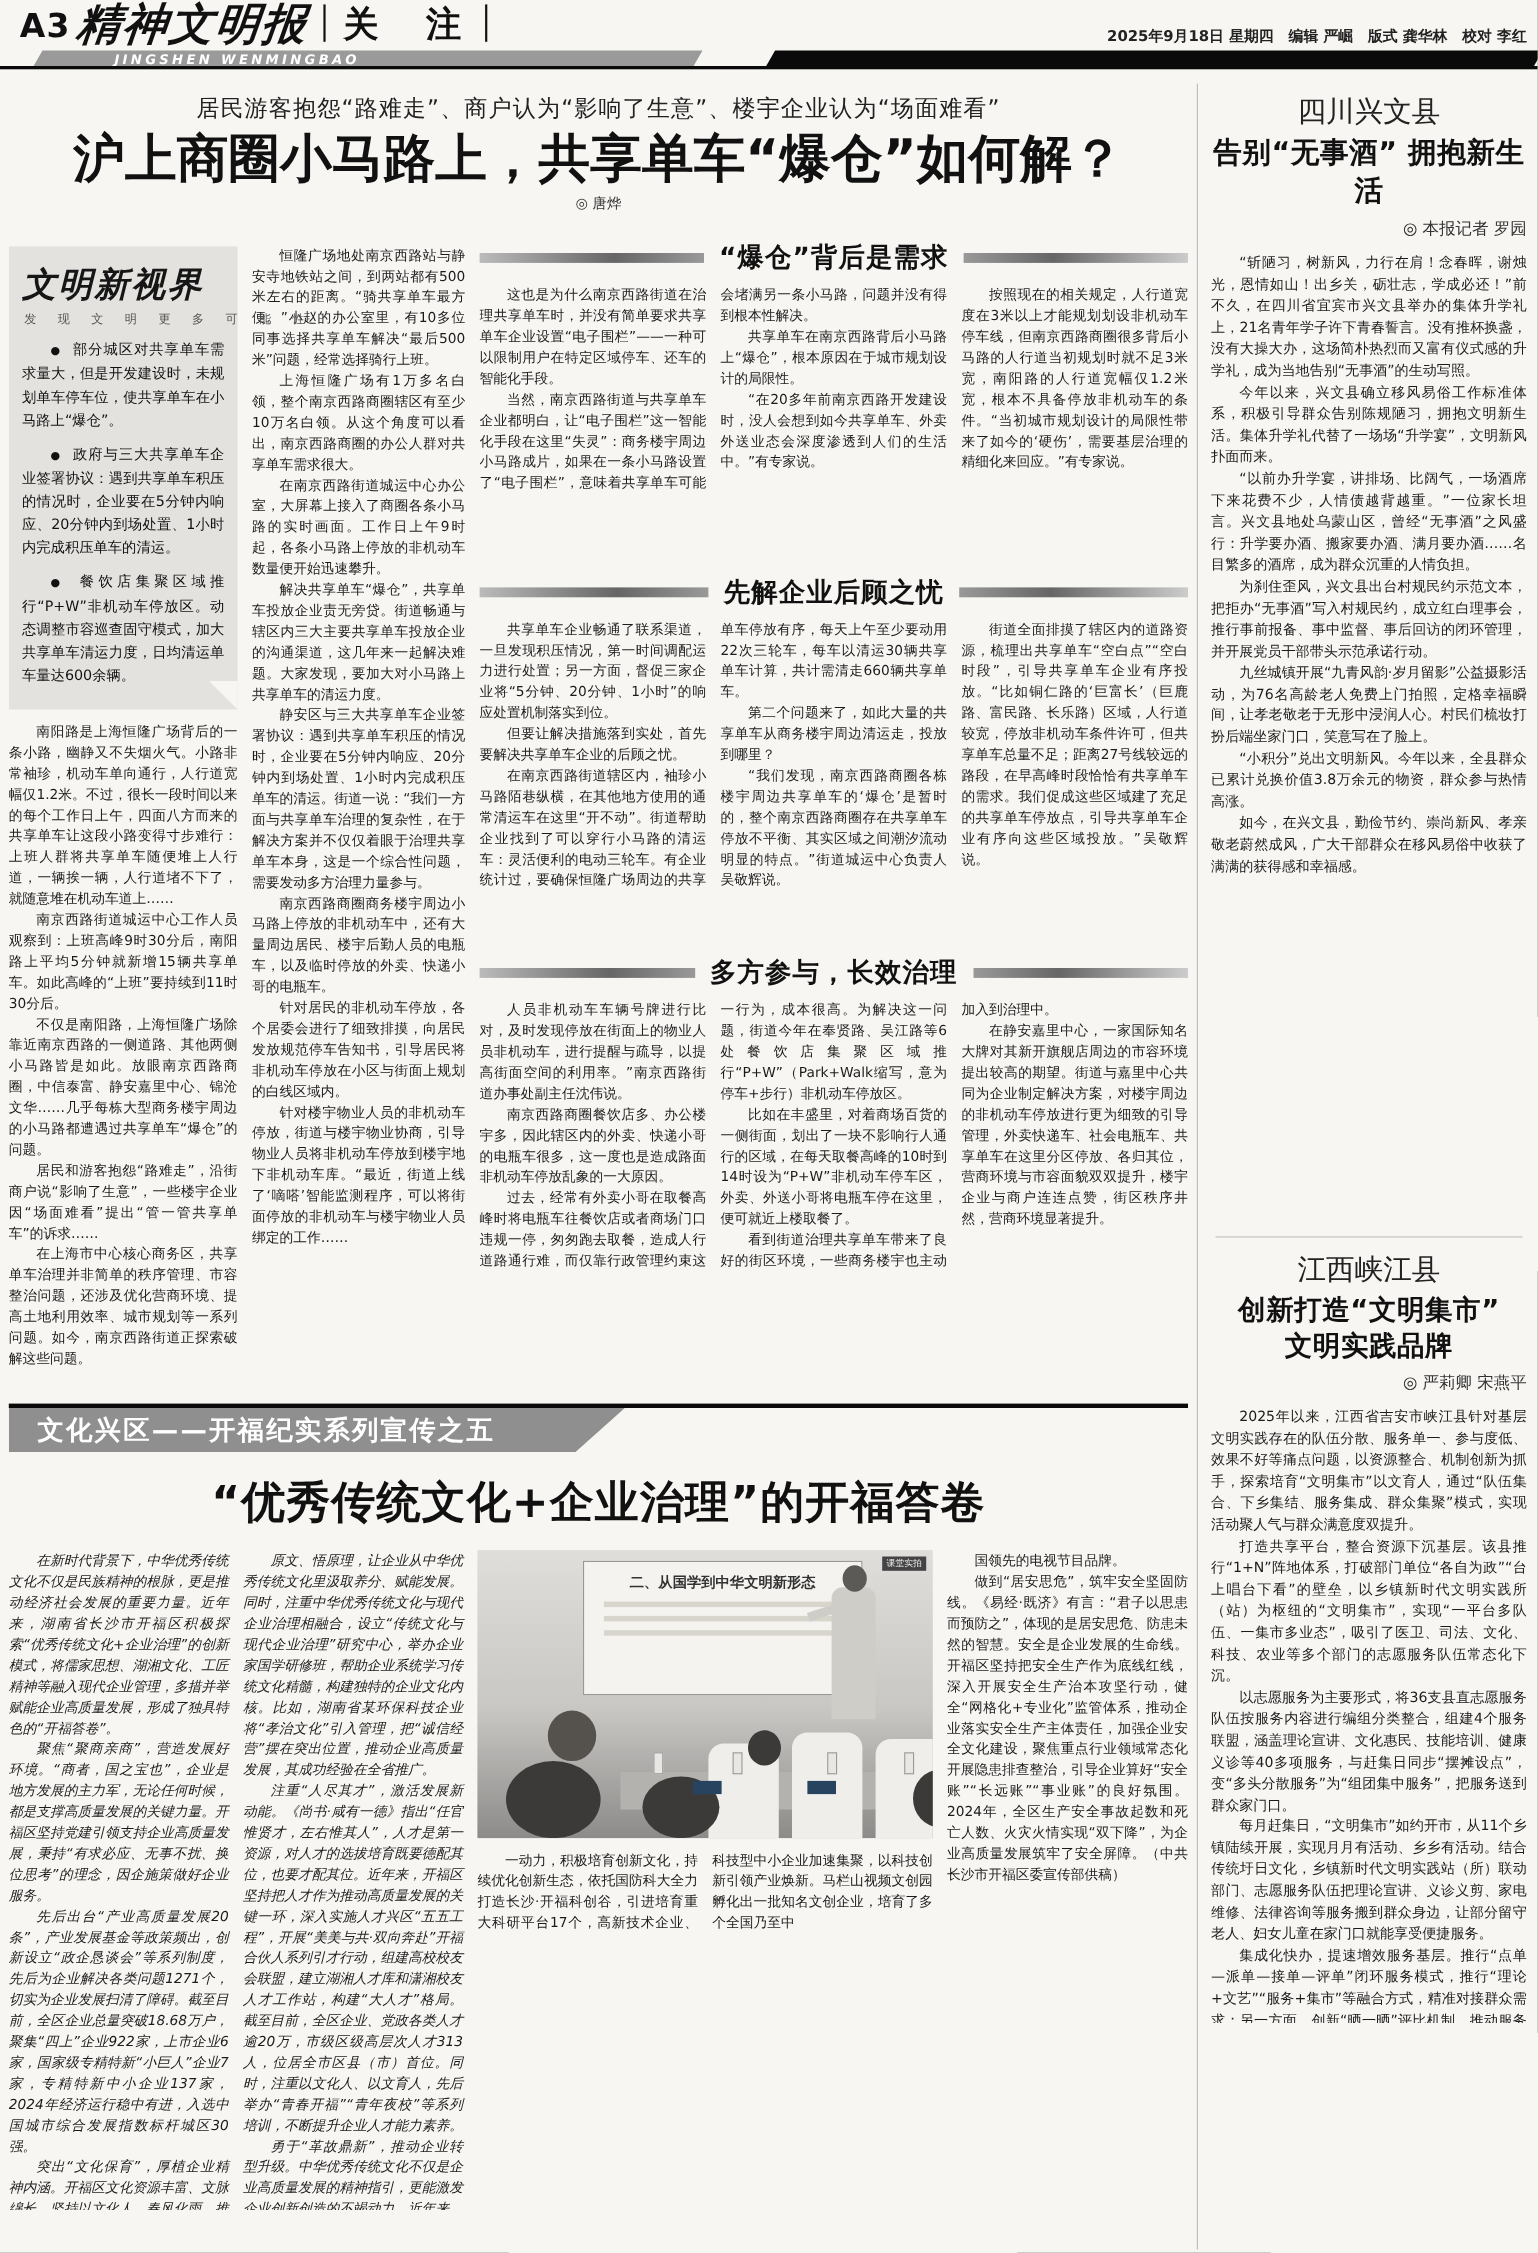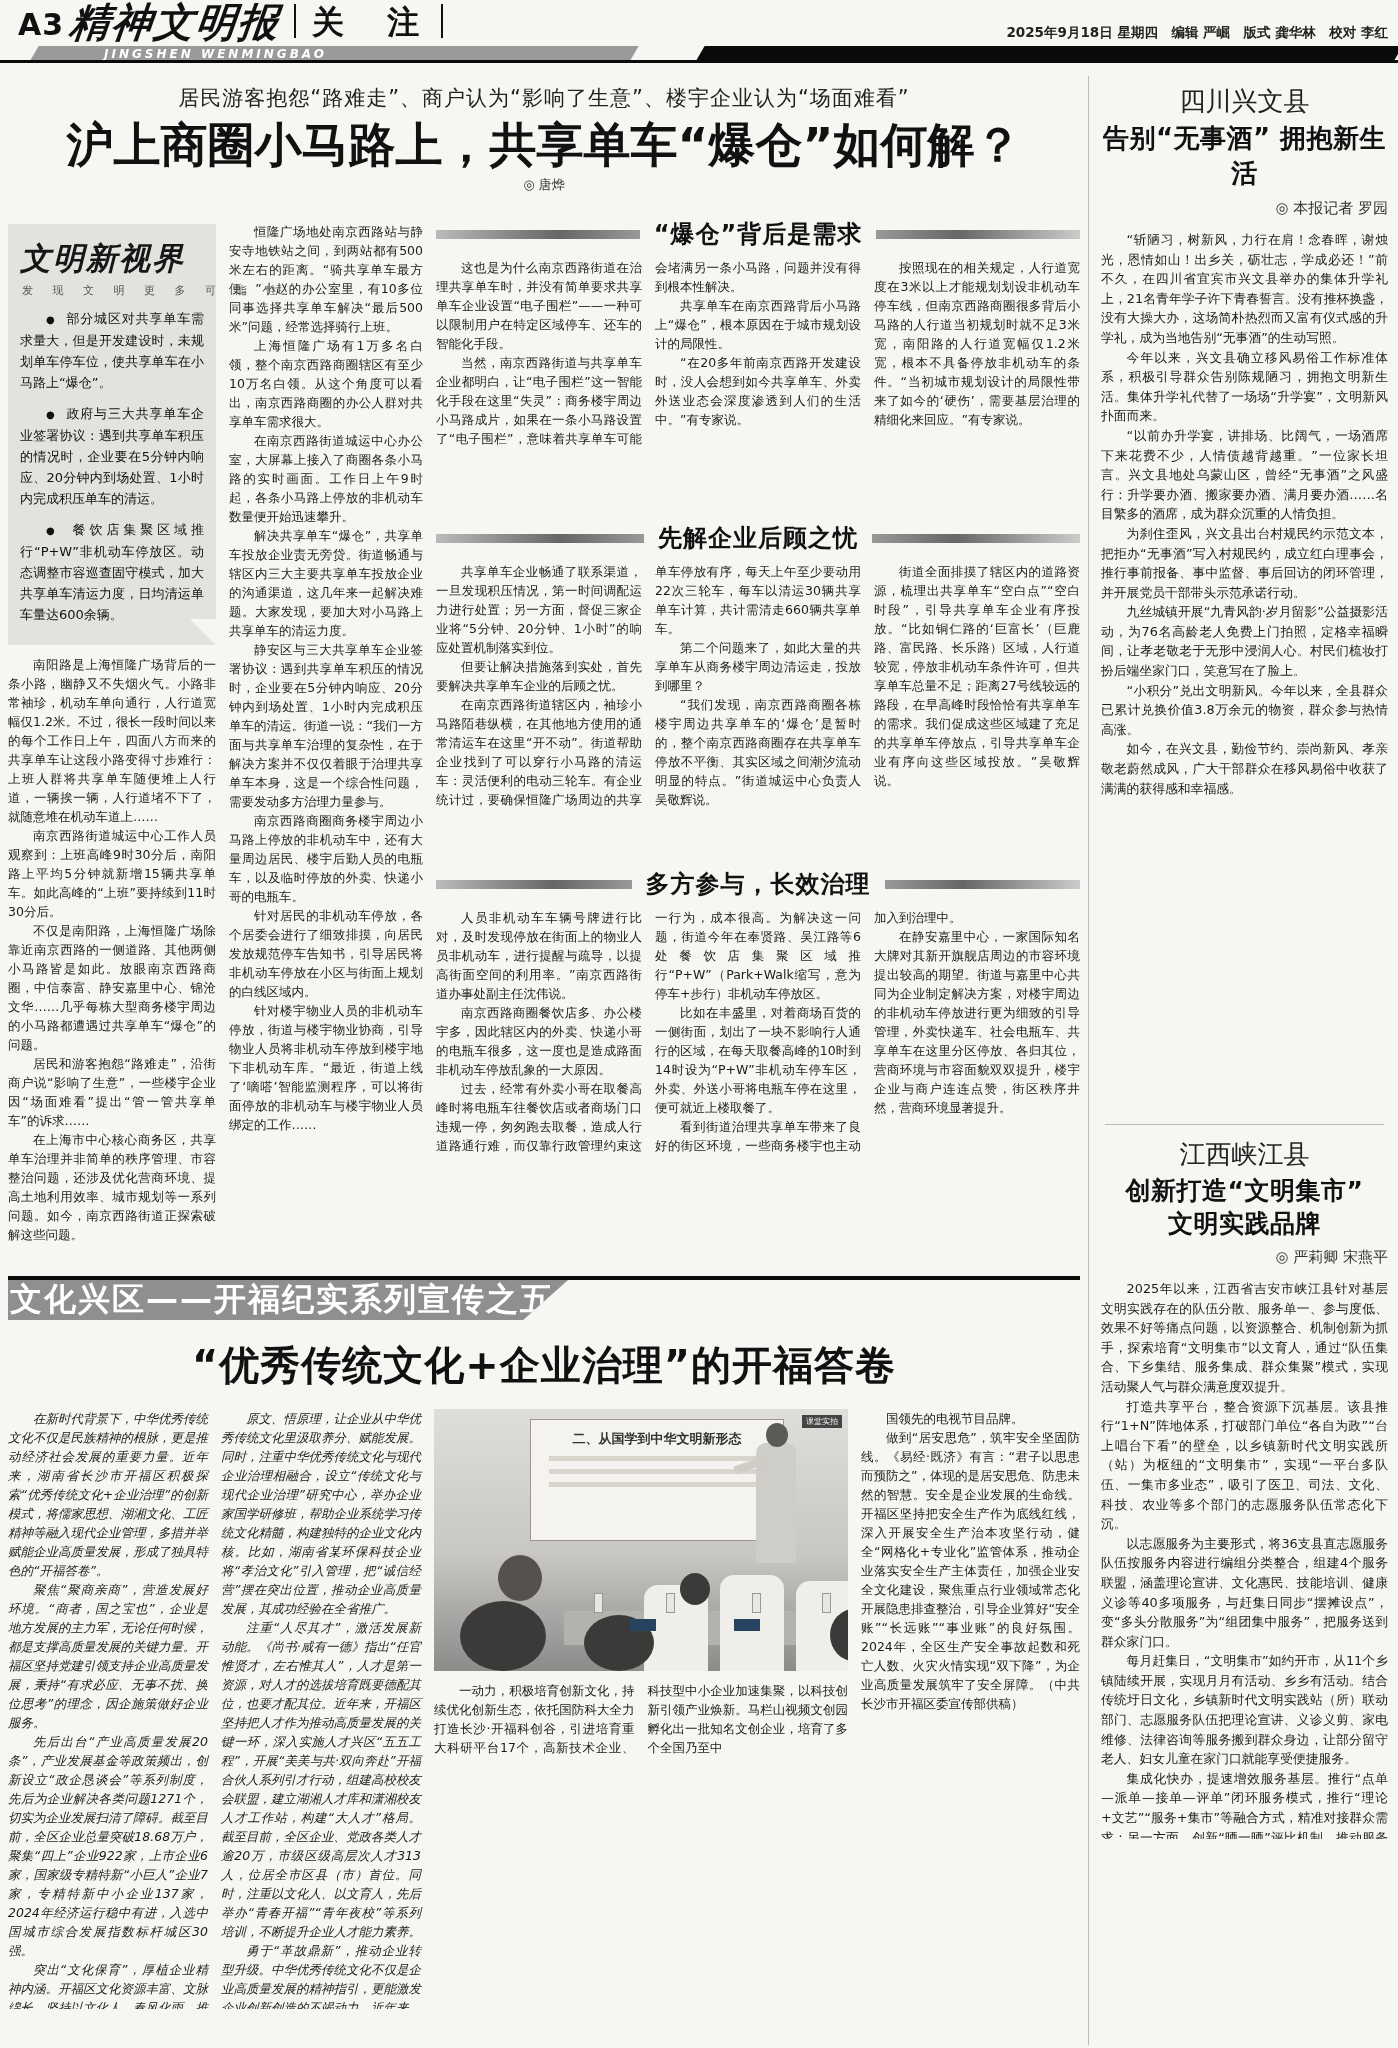--- a/index.html
+++ b/index.html
@@ -60,21 +60,21 @@
   .rail-byline{text-align:right;font-size:15px;color:#333;margin:8px 0 12px;}
   .rail-art .para{font-size:12.8px;line-height:19.6px;}
   .art1-body{height:880px;overflow:hidden;}
   .art2-body{height:560px;overflow:hidden;}
   .rail-divider{height:1px;background:#bbb;margin:10px 4px 12px;}
   
   .kaifu{margin-top:14px;}
   .kaifu-toprule{height:4px;background:#0a0a0a;}
   .kaifu-banner{position:relative;width:560px;height:40px;background:#8f8f8f;margin-top:0;
                 clip-path:polygon(0 0,100% 0,92% 100%,0 100%);display:flex;align-items:center;}
-  .kaifu-banner span{color:#fff;font-size:32px;font-weight:700;letter-spacing:2px;padding-left:2px;white-space:nowrap;}
+  .kaifu-banner span{color:#fff;font-size:24px;font-weight:700;letter-spacing:2px;padding-left:26px;white-space:nowrap;}
   .kaifu-head{text-align:center;font-size:40px;font-weight:900;margin:18px 0 16px;letter-spacing:1px;}
   .kaifu-body{display:flex;gap:13px;height:600px;overflow:hidden;}
   .kcol{width:200px;flex:none;font-style:italic;}
   .kmid{width:414px;flex:none;display:flex;flex-direction:column;}
   .kcol5{flex:1;min-width:0;}
   .kmid-cols{column-count:2;column-gap:13px;margin-top:10px;overflow:hidden;flex:1;}
   
   .photo{position:relative;width:414px;height:262px;background:linear-gradient(180deg,#e0dedb 0%,#c9c7c4 55%,#8d8b89 100%);overflow:hidden;flex:none;}
   .board{position:absolute;left:96px;top:10px;width:252px;height:120px;background:#f4f3ef;border:1px solid #9a9891;}
   .board-title{font-size:13px;font-weight:700;color:#333;text-align:center;margin-top:10px;}

